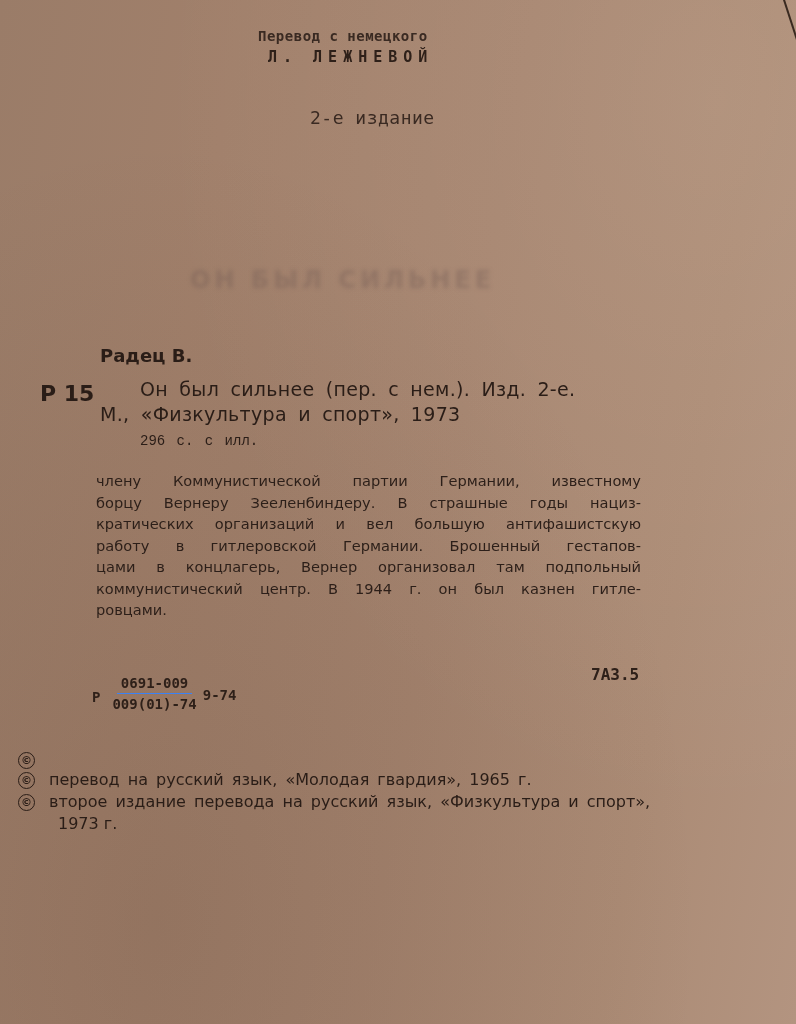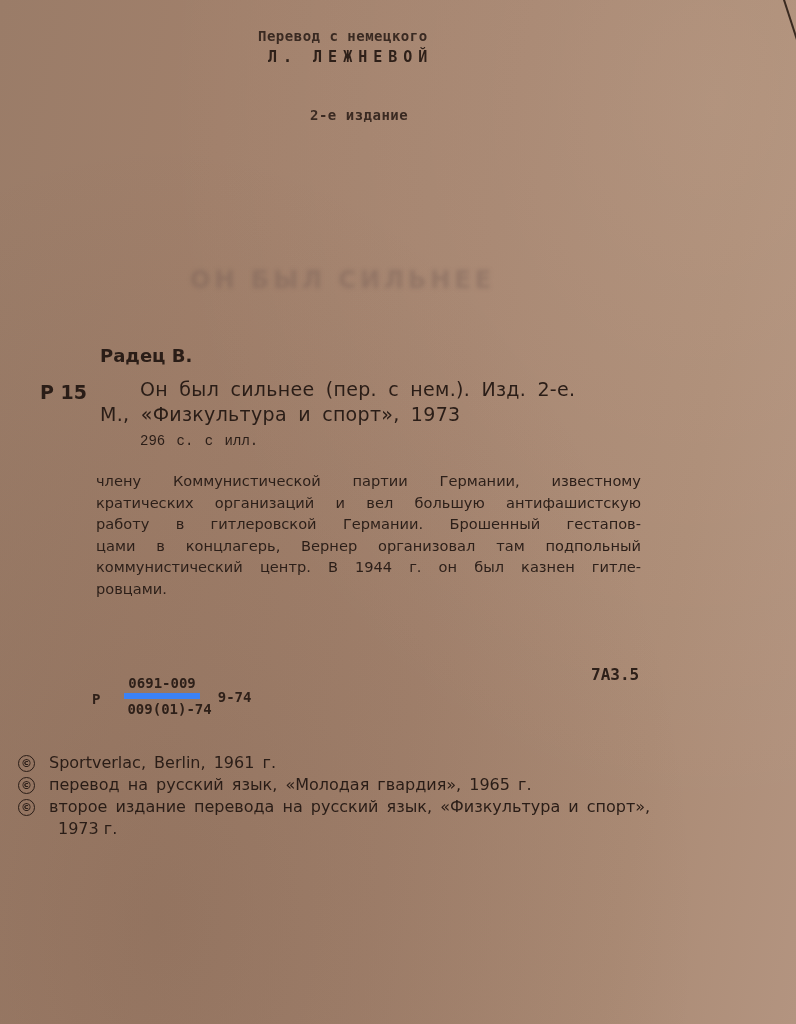--- a/index.html
+++ b/index.html
@@ -50,22 +50,22 @@
       left: 268px; top: 48px;
       font-family: "DejaVu Sans Mono", monospace;
       font-weight: bold;
       font-size: 15px;
       letter-spacing: 6px;
       color: #2e2019;
     }
     .edition {
       left: 310px; top: 107px;
       font-family: "DejaVu Sans Mono", monospace;
-      font-weight: bold;
-      font-size: 14px;
+      font-weight: normal;
+      font-size: 18px;
       letter-spacing: 0.5px;
       color: #3a2a22;
     }
     .ghost-text {
       left: 190px; top: 266px;
       font-family: "DejaVu Sans", sans-serif;
       font-weight: bold;
       font-size: 24px;
       letter-spacing: 4px;
       color: rgba(110, 85, 80, 0.35);
@@ -74,21 +74,21 @@
 
     .author {
       left: 100px; top: 345px;
       font-weight: bold;
       font-size: 18px;
       color: #2a1d17;
     }
     .catalog-code {
       left: 40px; top: 381px;
       font-weight: bold;
-      font-size: 19px;
+      font-size: 22px;
       color: #2a1d17;
     }
     .title-line {
       left: 140px; top: 378px;
       font-size: 19px;
       letter-spacing: 0.3px;
       word-spacing: 5px;
       color: #2a1d17;
     }
     .publisher-line {
@@ -143,23 +143,23 @@
       color: #2e2019;
     }
     .index-letter { margin-right: 12px; margin-top: 6px; }
     .fraction {
       display: flex;
       flex-direction: column;
       align-items: center;
     }
     .fraction .num {
       padding: 0 4px 2px;
-      border-bottom: 6px solid #3b82f6;
-    }
-    .fraction .den { padding-top: 2px; margin-left: 15px; }
+      border-bottom: 1px solid #3b82f6;
+    }
+    .fraction .den { padding-top: 2px; }
     .index-suffix { margin-left: 6px; margin-top: 2px; }
 
     .copyrights {
       position: absolute;
       left: 18px;
       top: 752px;
       font-size: 16px;
       line-height: 22px;
       color: #2a1d17;
     }
@@ -199,20 +199,21 @@
   <div class="abs ghost-text">ОН БЫЛ СИЛЬНЕЕ</div>
 
   <div class="abs author">Радец В.</div>
   <div class="abs catalog-code">Р 15</div>
   <div class="abs title-line">Он был сильнее (пер. с нем.). Изд. 2-е.</div>
   <div class="abs publisher-line">М., «Физкультура и спорт», 1973</div>
   <div class="abs pages-line">296 с. с илл.</div>
 
   <div class="annotation">
     <span class="ln">члену Коммунистической партии Германии, известному</span>
+    <span class="ln">борцу Вернеру Зееленбиндеру. В страшные годы нациз-</span>
     <span class="ln">кратических организаций и вел большую антифашистскую</span>
     <span class="ln">работу в гитлеровской Германии. Брошенный гестапов-</span>
     <span class="ln">цами в концлагерь, Вернер организовал там подпольный</span>
     <span class="ln">коммунистический центр. В 1944 г. он был казнен гитле-</span>
     <span class="ln last">ровцами.</span>
   </div>
 
   <div class="abs udk">7А3.5</div>
 
   <div class="index-block">
@@ -220,21 +221,20 @@
     <span class="fraction">
       <span class="num">0691-009</span>
       <span class="den">009(01)-74</span>
     </span>
     <span class="index-suffix">9-74</span>
   </div>
 
   <div class="copyrights">
     <div class="cr-row">
       <span class="cr-icon">©</span>
-      <span>Sportverlac, Berlin, 1961 г.</span>
     </div>
     <div class="cr-row">
       <span class="cr-icon">©</span>
       <span>перевод на русский язык, «Молодая гвардия», 1965 г.</span>
     </div>
     <div class="cr-row">
       <span class="cr-icon">©</span>
       <span>второе издание перевода на русский язык, «Физкультура и спорт»,</span>
     </div>
     <div class="cr-cont">1973 г.</div>

